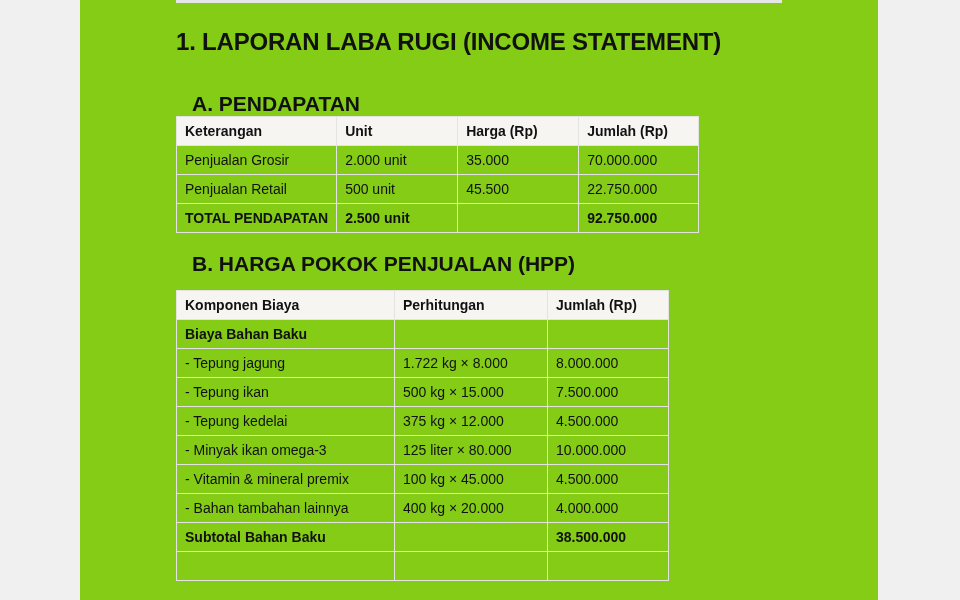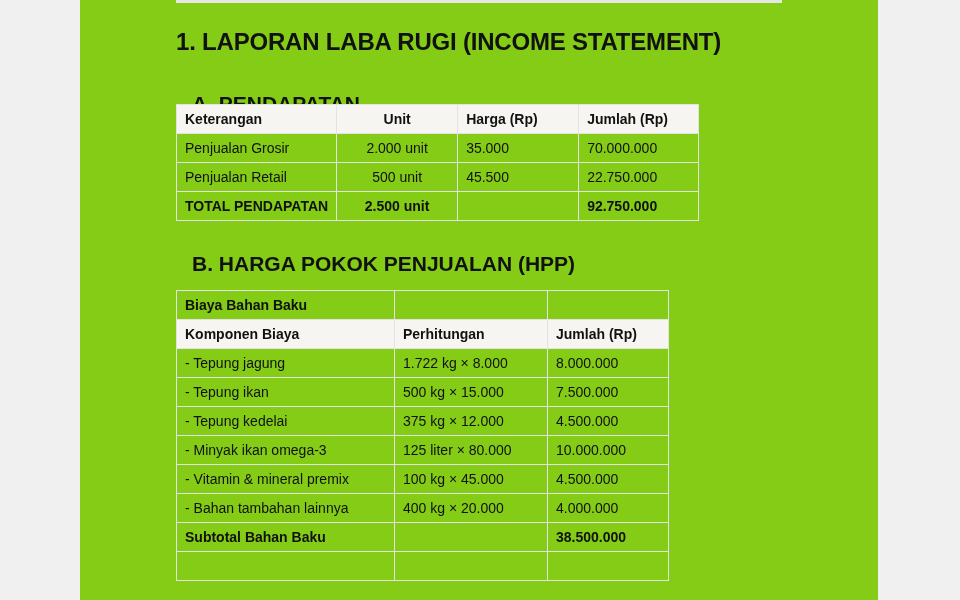--- a/index.html
+++ b/index.html
@@ -7,24 +7,24 @@
   .page { position:absolute; left:80px; top:0; width:798px; height:600px; background:#84cc16; }
   .top-rule { position:absolute; left:96px; top:0; width:606px; height:3px; background:#e6e6e6; }
   .content { position:absolute; left:96px; top:0; width:640px; }
   h1 { position:absolute; top:28px; left:0; margin:0; font-size:24px; font-weight:bold; white-space:nowrap; letter-spacing:-0.2px; color:#111; }
   h2 { position:absolute; margin:16px; font-size:21px; font-weight:bold; white-space:nowrap; color:#111; }
   #h2a { top:76px; }
   #h2b { top:236px; }
   table { position:absolute; border-collapse:collapse; font-size:14px; }
   td, th { border:1px solid #e3e3e3; padding:0 8px; text-align:left; vertical-align:middle; white-space:nowrap; }
   th { background:#f6f5f2; font-weight:bold; }
-  #t1 { top:104px; left:0; }
+  #t1 { top:116px; left:0; }
   #t1 tr { height:29px; }
   #t1 td:nth-child(1), #t1 th:nth-child(1) { width:143px; }
-  #t1 td:nth-child(2), #t1 th:nth-child(2) { width:104px;text-align:center; }
+  #t1 td:nth-child(2), #t1 th:nth-child(2) { width:104px; }
   #t1 td:nth-child(3), #t1 th:nth-child(3) { width:104px; }
   #t1 td:nth-child(4), #t1 th:nth-child(4) { width:103px; }
   #t2 { top:290px; left:0; }
   #t2 tr { height:29px; }
   #t2 td:nth-child(1), #t2 th:nth-child(1) { width:201px; }
   #t2 td:nth-child(2), #t2 th:nth-child(2) { width:136px; }
   #t2 td:nth-child(3), #t2 th:nth-child(3) { width:104px; }
   .bold { font-weight:bold;margin-left:45px; }
 </style>
 </head>
@@ -62,28 +62,28 @@
         <td class="bold"></td>
         <td class="bold">92.750.000</td>
       </tr>
     </tbody>
       </table>
 
     <h2 id="h2b">B. HARGA POKOK PENJUALAN (HPP)</h2>
     <table id="t2">
       <tbody>
           <tr>
+        <th>Komponen Biaya</th>
+        <th>Perhitungan</th>
+        <th>Jumlah (Rp)</th>
+      </tr>
+      <tr>
         <td class="bold">Biaya Bahan Baku</td>
         <td></td>
         <td></td>
-      </tr>
-      <tr>
-        <th>Komponen Biaya</th>
-        <th>Perhitungan</th>
-        <th>Jumlah (Rp)</th>
       </tr>
       <tr>
         <td>- Tepung jagung</td>
         <td>1.722 kg × 8.000</td>
         <td>8.000.000</td>
       </tr>
       <tr>
         <td>- Tepung ikan</td>
         <td>500 kg × 15.000</td>
         <td>7.500.000</td>

